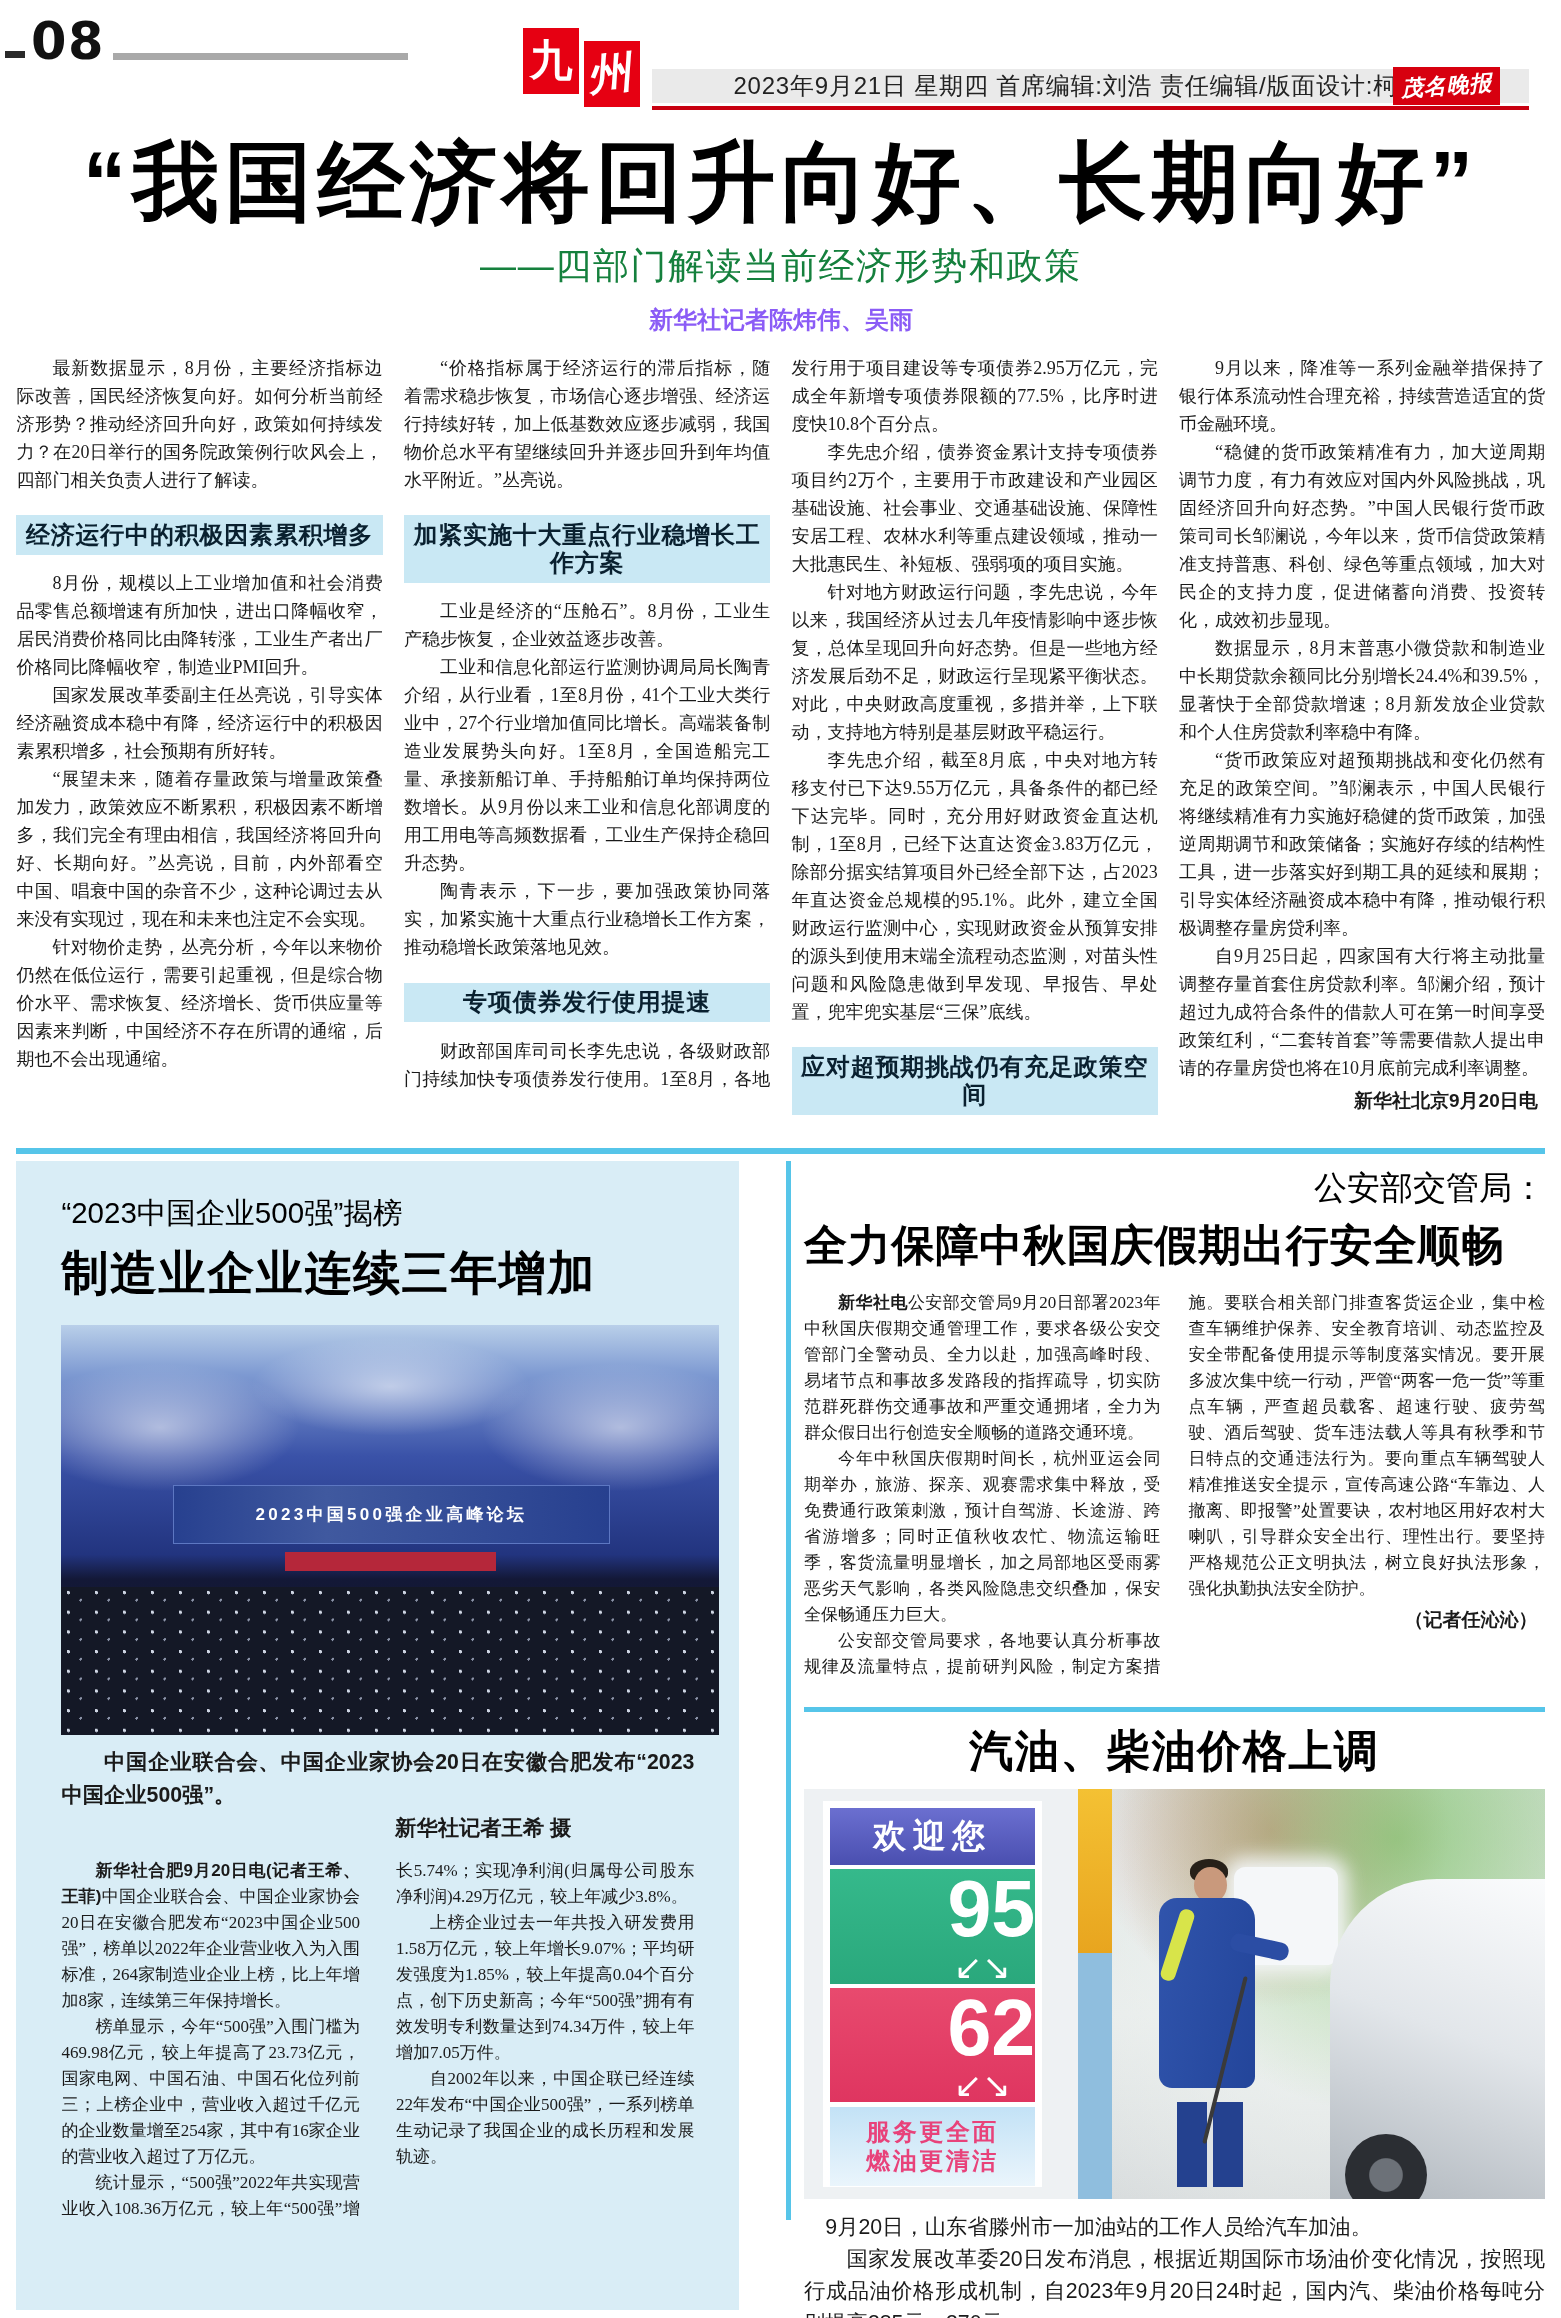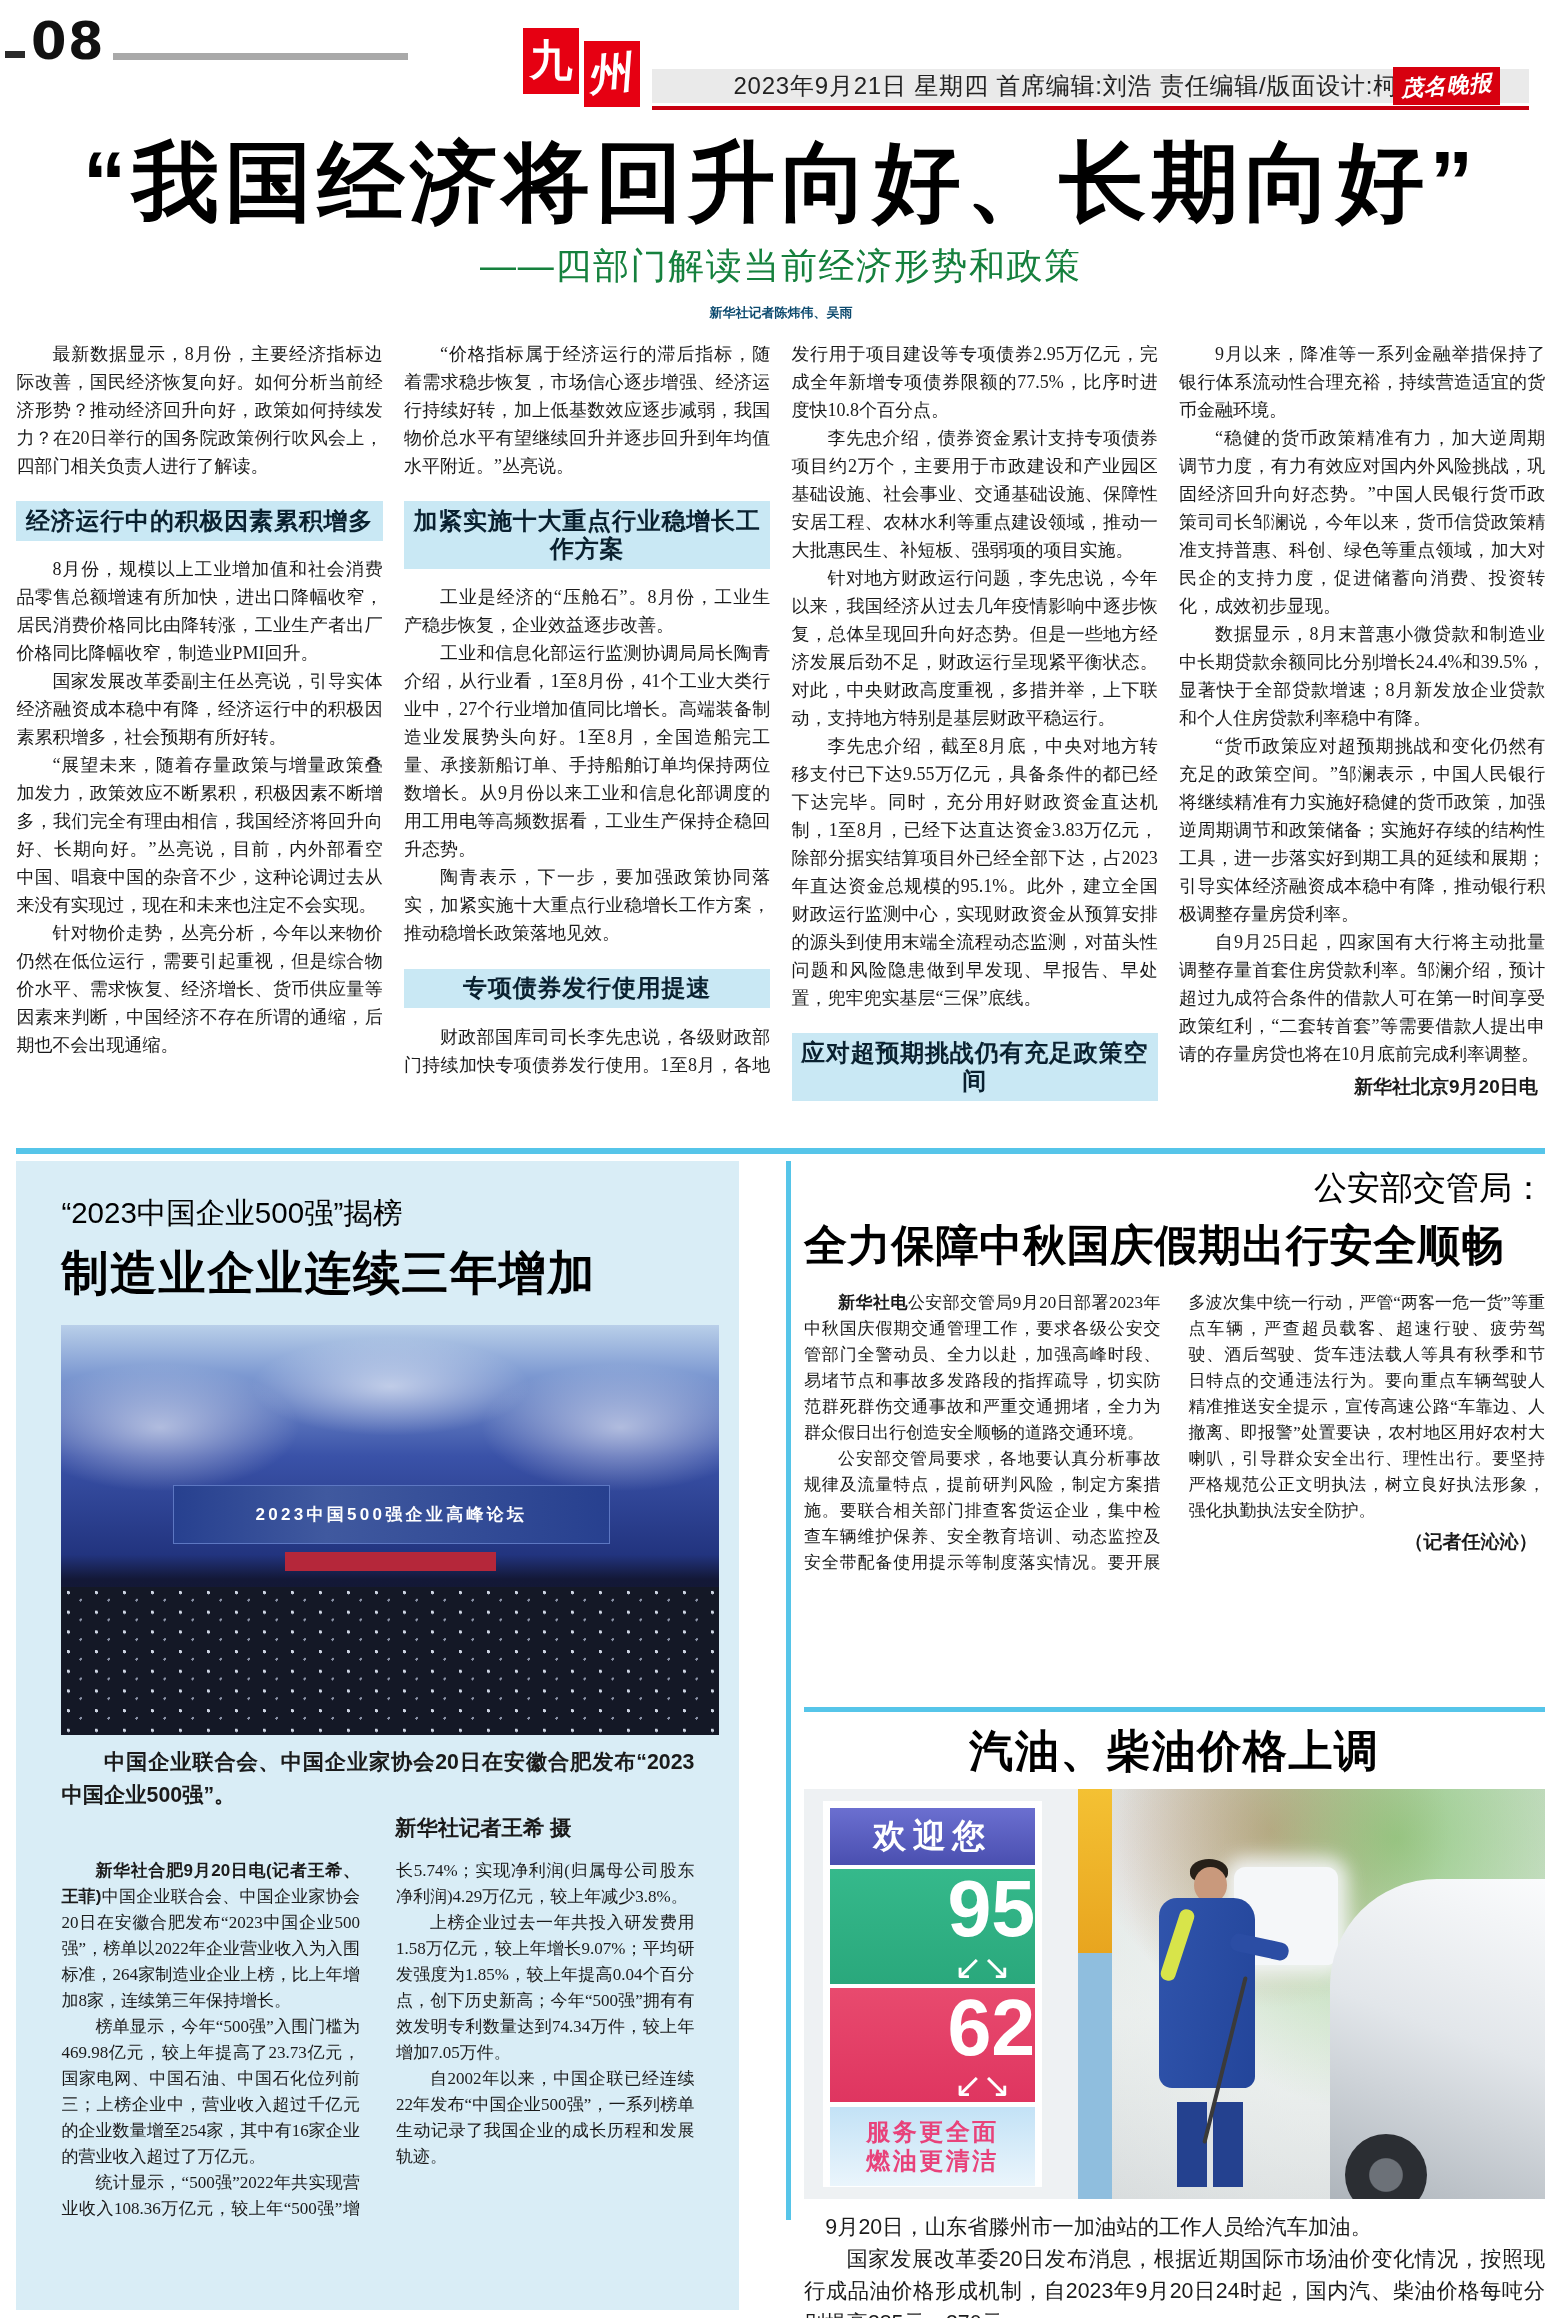--- a/index.html
+++ b/index.html
@@ -24,21 +24,21 @@
   .masthead span{color:#fff;font-size:22px;font-weight:700;font-style:italic;transform:rotate(-4deg);
                  font-family:"Liberation Serif","DejaVu Serif",serif;letter-spacing:0.8px;}
   .hdr-redline{position:absolute;left:652px;top:106px;width:877px;height:4.1px;background:#c80010;}
   
   .lead{position:absolute;left:16.4px;top:131px;width:1529px;}
   .lead-headline{margin:0;text-align:center;font-family:"Liberation Sans","DejaVu Sans",sans-serif;
                  font-weight:900;font-size:87px;line-height:1.18;color:#000;letter-spacing:5.7px;white-space:nowrap;}
   .lead-subhead{margin:8.2px 0 0 0;text-align:center;font-family:"Liberation Sans","DejaVu Sans",sans-serif;
                 font-weight:400;font-size:36px;color:#15803d;letter-spacing:1.6px;}
   .lead-byline{margin:13px 0 0 0;text-align:center;font-family:Liberation Sans, sans-serif;
-               font-weight:700;font-size:13px;color:#0c4a6e;}
+               font-weight:700;font-size:24px;color:#8b5cf6;}
   .lead-cols{margin-top:18px;height:781px;column-count:4;column-gap:21.3px;column-fill:balance;overflow:hidden;
              font-size:18px;line-height:28px;text-align:justify;}
   .para{margin:0;text-indent:2em;}
   .para b{font-family:"Liberation Sans","DejaVu Sans",sans-serif;font-weight:700;}
   .col-subhead{margin:21.3px 0 14.8px 0;padding:5.7px 4.9px;background:#c9e8f4;color:#09202f;text-align:center;
                font-family:"Liberation Sans","DejaVu Sans",sans-serif;font-weight:700;font-size:24px;
                break-inside:avoid;letter-spacing:0.8px;}
   .credit-line{margin:4.9px 0 0 0;text-align:right;padding-right:.4em;
                font-family:"Liberation Sans","DejaVu Sans",sans-serif;font-weight:700;font-size:19px;}
   
@@ -217,20 +217,21 @@
         <p class="para">上榜企业过去一年共投入研发费用1.58万亿元，较上年增长9.07%；平均研发强度为1.85%，较上年提高0.04个百分点，创下历史新高；今年“500强”拥有有效发明专利数量达到74.34万件，较上年增加7.05万件。</p>
         <p class="para">自2002年以来，中国企联已经连续22年发布“中国企业500强”，一系列榜单生动记录了我国企业的成长历程和发展轨迹。</p>
       </div>
   </div>
 
   <div class="right-area">
     <p class="tr-kicker">公安部交管局：</p>
     <h2 class="tr-headline">全力保障中秋国庆假期出行安全顺畅</h2>
     <div class="tr-cols">
         <p class="para"><b>新华社电</b>公安部交管局9月20日部署2023年中秋国庆假期交通管理工作，要求各级公安交管部门全警动员、全力以赴，加强高峰时段、易堵节点和事故多发路段的指挥疏导，切实防范群死群伤交通事故和严重交通拥堵，全力为群众假日出行创造安全顺畅的道路交通环境。</p>
+        <p class="para">今年中秋国庆假期时间长，杭州亚运会同期举办，旅游、探亲、观赛需求集中释放，受免费通行政策刺激，预计自驾游、长途游、跨省游增多；同时正值秋收农忙、物流运输旺季，客货流量明显增长，加之局部地区受雨雾恶劣天气影响，各类风险隐患交织叠加，保安全保畅通压力巨大。</p>
         <p class="para">公安部交管局要求，各地要认真分析事故规律及流量特点，提前研判风险，制定方案措施。要联合相关部门排查客货运企业，集中检查车辆维护保养、安全教育培训、动态监控及安全带配备使用提示等制度落实情况。要开展多波次集中统一行动，严管“两客一危一货”等重点车辆，严查超员载客、超速行驶、疲劳驾驶、酒后驾驶、货车违法载人等具有秋季和节日特点的交通违法行为。要向重点车辆驾驶人精准推送安全提示，宣传高速公路“车靠边、人撤离、即报警”处置要诀，农村地区用好农村大喇叭，引导群众安全出行、理性出行。要坚持严格规范公正文明执法，树立良好执法形象，强化执勤执法安全防护。</p>
         <p class="credit-line">（记者任沁沁）</p>
       </div>
 
     <div class="cyan-line"></div>
     <h2 class="oil-headline">汽油、柴油价格上调</h2>
 
     <div class="gas-photo">
       <div class="gas-pillar"></div>
       <div class="gas-strip-y"></div>

